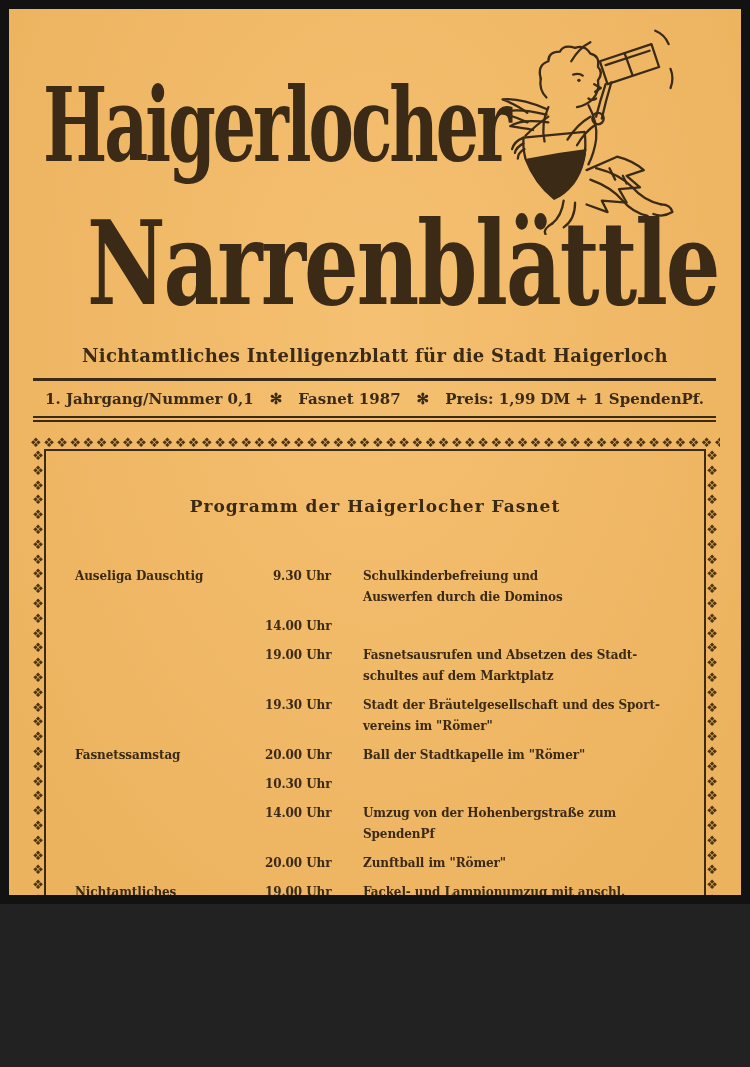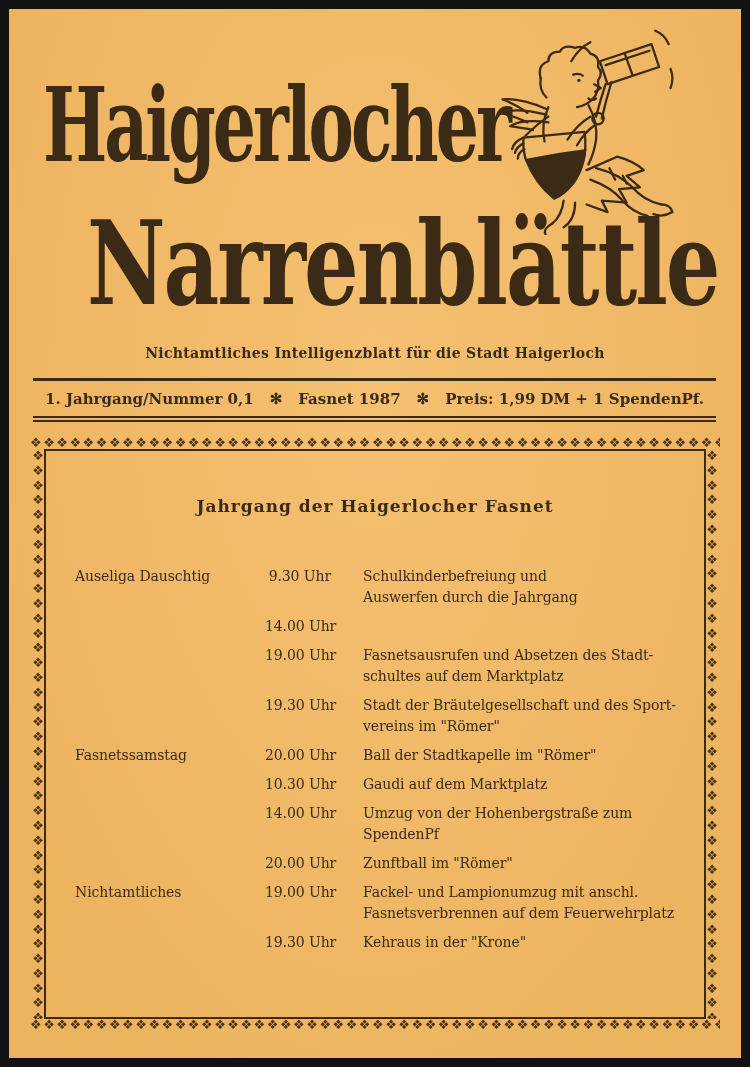--- a/index.html
+++ b/index.html
@@ -1,34 +1,34 @@
 <!DOCTYPE html>
 <html style="--paper: #f4b962; --ink: #3a2a16; --frame: #121212; --orn: #4d3414;"><head>
 <meta charset="utf-8">
 <style>
   :root{
     --paper:#f4b962; --ink:#3a2a16; --frame:#121212; --orn:#4d3414;
   }
   *{margin:0;padding:0;box-sizing:border-box;}
   html,body{background:#222;}
-  .page{width:750px;height:1067px;background:var(--frame);padding:9px;position:relative;
+  .page{width:750px;height:904px;background:var(--frame);padding:9px;position:relative;
         font-family:"DejaVu Serif", serif;}
   .paper{position:relative;width:100%;height:100%;background:var(--paper);
          background-image:radial-gradient(ellipse at 50% 35%, rgba(255,255,255,.10), rgba(0,0,0,.03) 85%);
          overflow:hidden;color:var(--ink);}
 
   
   .title-line1{position:absolute;left:34px;top:56px;font-size:68px;font-weight:700;
                letter-spacing:-3px;transform:scaleY(1.5);transform-origin:left top;white-space:nowrap;}
   .title-line2{position:absolute;left:78px;top:186px;font-size:86px;font-weight:700;
                letter-spacing:-2px;transform:scaleY(1.35);transform-origin:left top;white-space:nowrap;}
   .cherub{position:absolute;left:440px;top:16px;width:235px;height:210px;}
 
   .subtitle{position:absolute;left:0;right:0;top:336px;text-align:center;
-            font-size:14px;font-weight:700;letter-spacing:.3px;}
+            font-size:18px;font-weight:700;letter-spacing:.3px;}
 
   .issue-bar{position:absolute;left:24px;top:369px;width:683px;height:44px;
              border-top:3px solid var(--ink);border-bottom:6px double var(--ink);
              display:flex;align-items:center;justify-content:space-between;
              padding:16px 12px;font-size:15px;font-weight:700;}
   .issue-bar .star{font-size:15px;}
 
   
   .program-box{position:absolute;left:21px;top:426px;width:690px;height:598px;}
   .orn{position:absolute;color:var(--orn);font-family:"DejaVu Sans",sans-serif;
@@ -36,21 +36,21 @@
   .orn-top{top:0;left:0;right:0;height:16px;line-height:15px;letter-spacing:1.5px;
            white-space:nowrap;text-align:center;}
   .orn-bottom{bottom:0;left:0;right:0;height:16px;line-height:15px;letter-spacing:1.5px;
               white-space:nowrap;text-align:center;}
   .orn-left{top:14px;bottom:14px;left:0;width:16px;line-height:14.8px;word-break:break-all;text-align:center;}
   .orn-right{top:14px;bottom:14px;right:0;width:16px;line-height:14.8px;word-break:break-all;text-align:center;}
   .inner{position:absolute;left:14px;top:14px;right:14px;bottom:14px;
          border:2px solid var(--ink);padding-top:44px;}
   .program-title{text-align:center;font-size:17px;font-weight:700;letter-spacing:1px;line-height:22px;}
 
-  .schedule{margin-top:49px;padding:0 14px 0 29px;font-size:14px;font-weight:400;
+  .schedule{margin-top:49px;padding:0 14px 0 29px;font-size:12px;font-weight:700;
             line-height:21px;letter-spacing:-.1px;}
   .day-group + .day-group{margin-top:6px;}
   .srow{display:grid;grid-template-columns:190px 66px 1fr;margin-bottom:8px;}
   .srow .day{white-space:nowrap;}
   .srow .time{text-align:right;white-space:nowrap;}
   .srow .desc{padding-left:32px;white-space:pre-line;}
   .srow .note{grid-column:2 / 4;white-space:nowrap;}
 </style>
 </head>
 <body>
@@ -127,28 +127,28 @@
       <span class="star">✻</span>
       <span>Preis: 1,99 DM + 1 SpendenPf.</span>
     </div>
 
     <div class="program-box">
       <div class="orn orn-top">❖❖❖❖❖❖❖❖❖❖❖❖❖❖❖❖❖❖❖❖❖❖❖❖❖❖❖❖❖❖❖❖❖❖❖❖❖❖❖❖❖❖❖❖❖❖❖❖❖❖❖❖❖❖❖❖❖❖❖❖❖❖❖❖❖❖❖❖❖❖❖❖❖❖❖❖❖❖❖❖</div>
       <div class="orn orn-bottom">❖❖❖❖❖❖❖❖❖❖❖❖❖❖❖❖❖❖❖❖❖❖❖❖❖❖❖❖❖❖❖❖❖❖❖❖❖❖❖❖❖❖❖❖❖❖❖❖❖❖❖❖❖❖❖❖❖❖❖❖❖❖❖❖❖❖❖❖❖❖❖❖❖❖❖❖❖❖❖❖</div>
       <div class="orn orn-left">❖❖❖❖❖❖❖❖❖❖❖❖❖❖❖❖❖❖❖❖❖❖❖❖❖❖❖❖❖❖❖❖❖❖❖❖❖❖❖❖❖❖❖❖❖❖❖❖❖❖❖❖❖❖❖❖❖❖❖❖❖❖❖❖❖❖❖❖❖❖❖❖❖❖❖❖❖❖❖❖</div>
       <div class="orn orn-right">❖❖❖❖❖❖❖❖❖❖❖❖❖❖❖❖❖❖❖❖❖❖❖❖❖❖❖❖❖❖❖❖❖❖❖❖❖❖❖❖❖❖❖❖❖❖❖❖❖❖❖❖❖❖❖❖❖❖❖❖❖❖❖❖❖❖❖❖❖❖❖❖❖❖❖❖❖❖❖❖</div>
       <div class="inner">
-        <h2 class="program-title">Jahrgang der Haigerlocher Fasnet</h2>
+        <h2 class="program-title">Programm der Haigerlocher Fasnet</h2>
         <div class="schedule" id="schedule">
             <div class="day-group">
               <div class="srow">
                 <div class="day">Auseliga Dauschtig</div>
                 <div class="time">9.30 Uhr</div>
                 <div class="desc">Schulkinderbefreiung und
-Auswerfen durch die Jahrgang</div>
+Auswerfen durch die Dominos</div>
               </div>
               <div class="srow">
                 <div class="day"></div>
                 <div class="time">14.00 Uhr</div>
               </div>
               <div class="srow">
                 <div class="day"></div>
                 <div class="time">19.00 Uhr</div>
                 <div class="desc">Fasnetsausrufen und Absetzen des Stadt-
 schultes auf dem Marktplatz</div>
@@ -164,21 +164,20 @@
               <div class="srow">
                 <div class="day">Fasnetssamstag</div>
                 <div class="time">20.00 Uhr</div>
                 <div class="desc">Ball der Stadtkapelle im "Römer"</div>
               </div>
             </div>
             <div class="day-group">
               <div class="srow">
                 <div class="day"></div>
                 <div class="time">10.30 Uhr</div>
-                <div class="desc">Gaudi auf dem Marktplatz</div>
               </div>
               <div class="srow">
                 <div class="day"></div>
                 <div class="time">14.00 Uhr</div>
                 <div class="desc">Umzug von der Hohenbergstraße zum
 SpendenPf</div>
               </div>
               <div class="srow">
                 <div class="day"></div>
                 <div class="time">20.00 Uhr</div>

